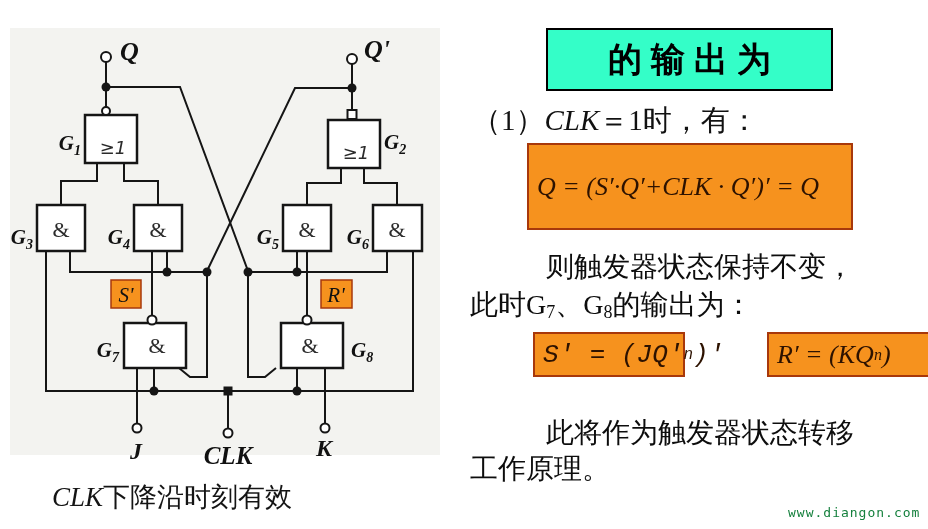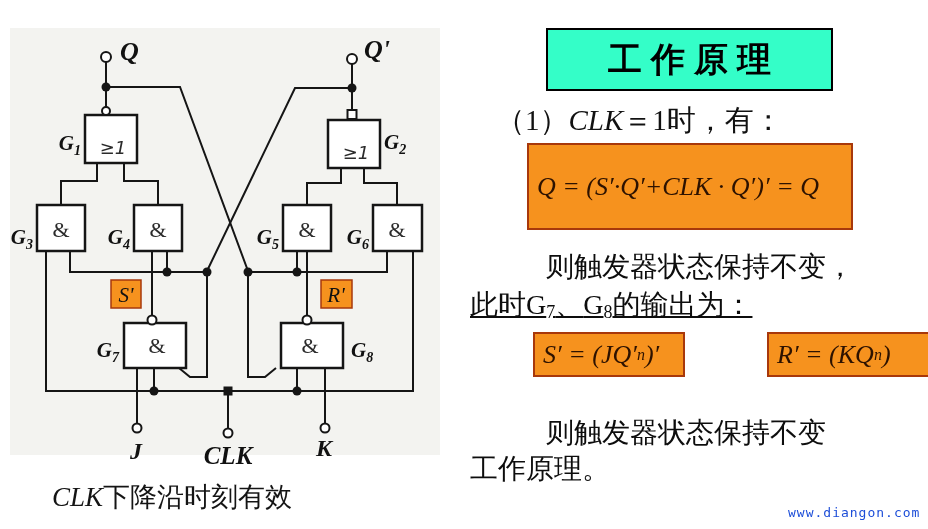--- a/index.html
+++ b/index.html
@@ -18,21 +18,21 @@
   .cap{font-family:"Liberation Serif",serif;font-size:27px;fill:#141414;}
   .cap-it{font-style:italic;}
   
   .abs{position:absolute;}
   .title-box{
     left:546px;top:28px;width:287px;height:63px;background:#34fec8;border:2px solid #000;
     box-sizing:border-box;display:flex;align-items:center;justify-content:center;
     font-family:"Liberation Sans",sans-serif;font-weight:bold;font-size:34px;
     letter-spacing:9px;color:#000;text-indent:9px;
   }
-  .case-line{left:496px;top:101px;font-size:29px;white-space:nowrap;color:#111;}
+  .case-line{left:472px;top:101px;font-size:29px;white-space:nowrap;color:#111;}
   .case-line .mvar{font-family:"Liberation Serif",serif;font-style:italic;}
   .formula-box{
     left:527px;top:143px;width:326px;height:87px;background:#f6921e;border:2px solid #a8380b;
     box-sizing:border-box;display:flex;flex-direction:column;justify-content:center;
     padding:0 8px;gap:2px;
   }
   .formula-box .fline{
     font-family:"Liberation Serif",serif;font-style:italic;font-size:26px;
     color:#2d1200;white-space:nowrap;line-height:38px;
   }
@@ -41,21 +41,21 @@
   .para .gsub{font-size:18px;vertical-align:-4px;}
   .out-box{
     background:#f6921e;border:2px solid #a8380b;box-sizing:border-box;
     display:flex;align-items:center;padding:0 8px;height:45px;
     font-family:"Liberation Serif",serif;font-style:italic;font-size:26px;color:#2d1200;
     white-space:nowrap;
   }
   .out-box sup{font-size:16px;line-height:0;}
   .watermark{
     left:788px;top:505px;font-family:"DejaVu Sans Mono",monospace;font-size:13px;
-    letter-spacing:1px;color:#1d4ed8;
+    letter-spacing:1px;color:#15803d;
   }
 </style>
 </head>
 <body>
 
 <div class="stage">
 
   <svg width="464" height="529" viewBox="0 0 464 529" style="position:absolute;left:0;top:0;">
     <rect x="10" y="28" width="430" height="427" fill="#f3f3f0"></rect>
 
@@ -149,50 +149,50 @@
     </g>
     <g>
       <rect x="321" y="280" width="31" height="28" fill="#f6921e" stroke="#a8380b" stroke-width="1.5"></rect>
       <text class="srlabel" x="336" y="302" text-anchor="middle">R'</text>
     </g>
 
     <text class="cap" x="52" y="506"><tspan class="cap-it">CLK</tspan><tspan>下降沿时刻有效</tspan></text>
   </svg>
 
   <div class="abs title-box">
-    <span>工作原理</span>
+    <span>的输出为</span>
   </div>
 
   <div class="abs case-line">
     <span>（1）</span><span class="mvar">CLK</span><span>＝1时，有：</span>
   </div>
 
   <div class="abs formula-box">
     <div class="fline">Q = (S′·Q′+CLK · Q′)′ = Q</div>
   </div>
 
   <div class="abs para" style="left:546px;top:252px;font-family:Liberation Mono, monospace;">
     <span>则触发器状态保持不变，</span>
   </div>
-  <div class="abs para" style="left:470px;top:288px;text-decoration:underline;">
+  <div class="abs para" style="left:470px;top:288px;">
     <span>此时</span><span class="gref"><span>G</span><span class="gsub">7</span></span><span>、</span><span class="gref"><span>G</span><span class="gsub">8</span></span><span>的输出为：</span>
   </div>
 
-  <div class="abs out-box" style="left:533px;top:332px;width:152px;">
+  <div class="abs out-box" style="left:533px;top:332px;width:152px;font-family:Liberation Mono, monospace;">
     <span>S′ = (JQ′</span>
       <sup>n</sup>
       <span> )′</span>
   </div>
   <div class="abs out-box" style="left:723px;top:332px;width:165px;margin-left:44px;">
     <span>R′ = (KQ</span>
       <sup>n</sup>
       <span> )</span>
   </div>
 
   <div class="abs para" style="left:546px;top:416px;">
-    <span>则触发器状态保持不变</span>
+    <span>此将作为触发器状态转移</span>
   </div>
   <div class="abs para" style="left:470px;top:452px;">
     <span>工作原理。</span>
   </div>
 
   <div class="abs watermark">www.diangon.com</div>
 </div>
 
 </body></html>

